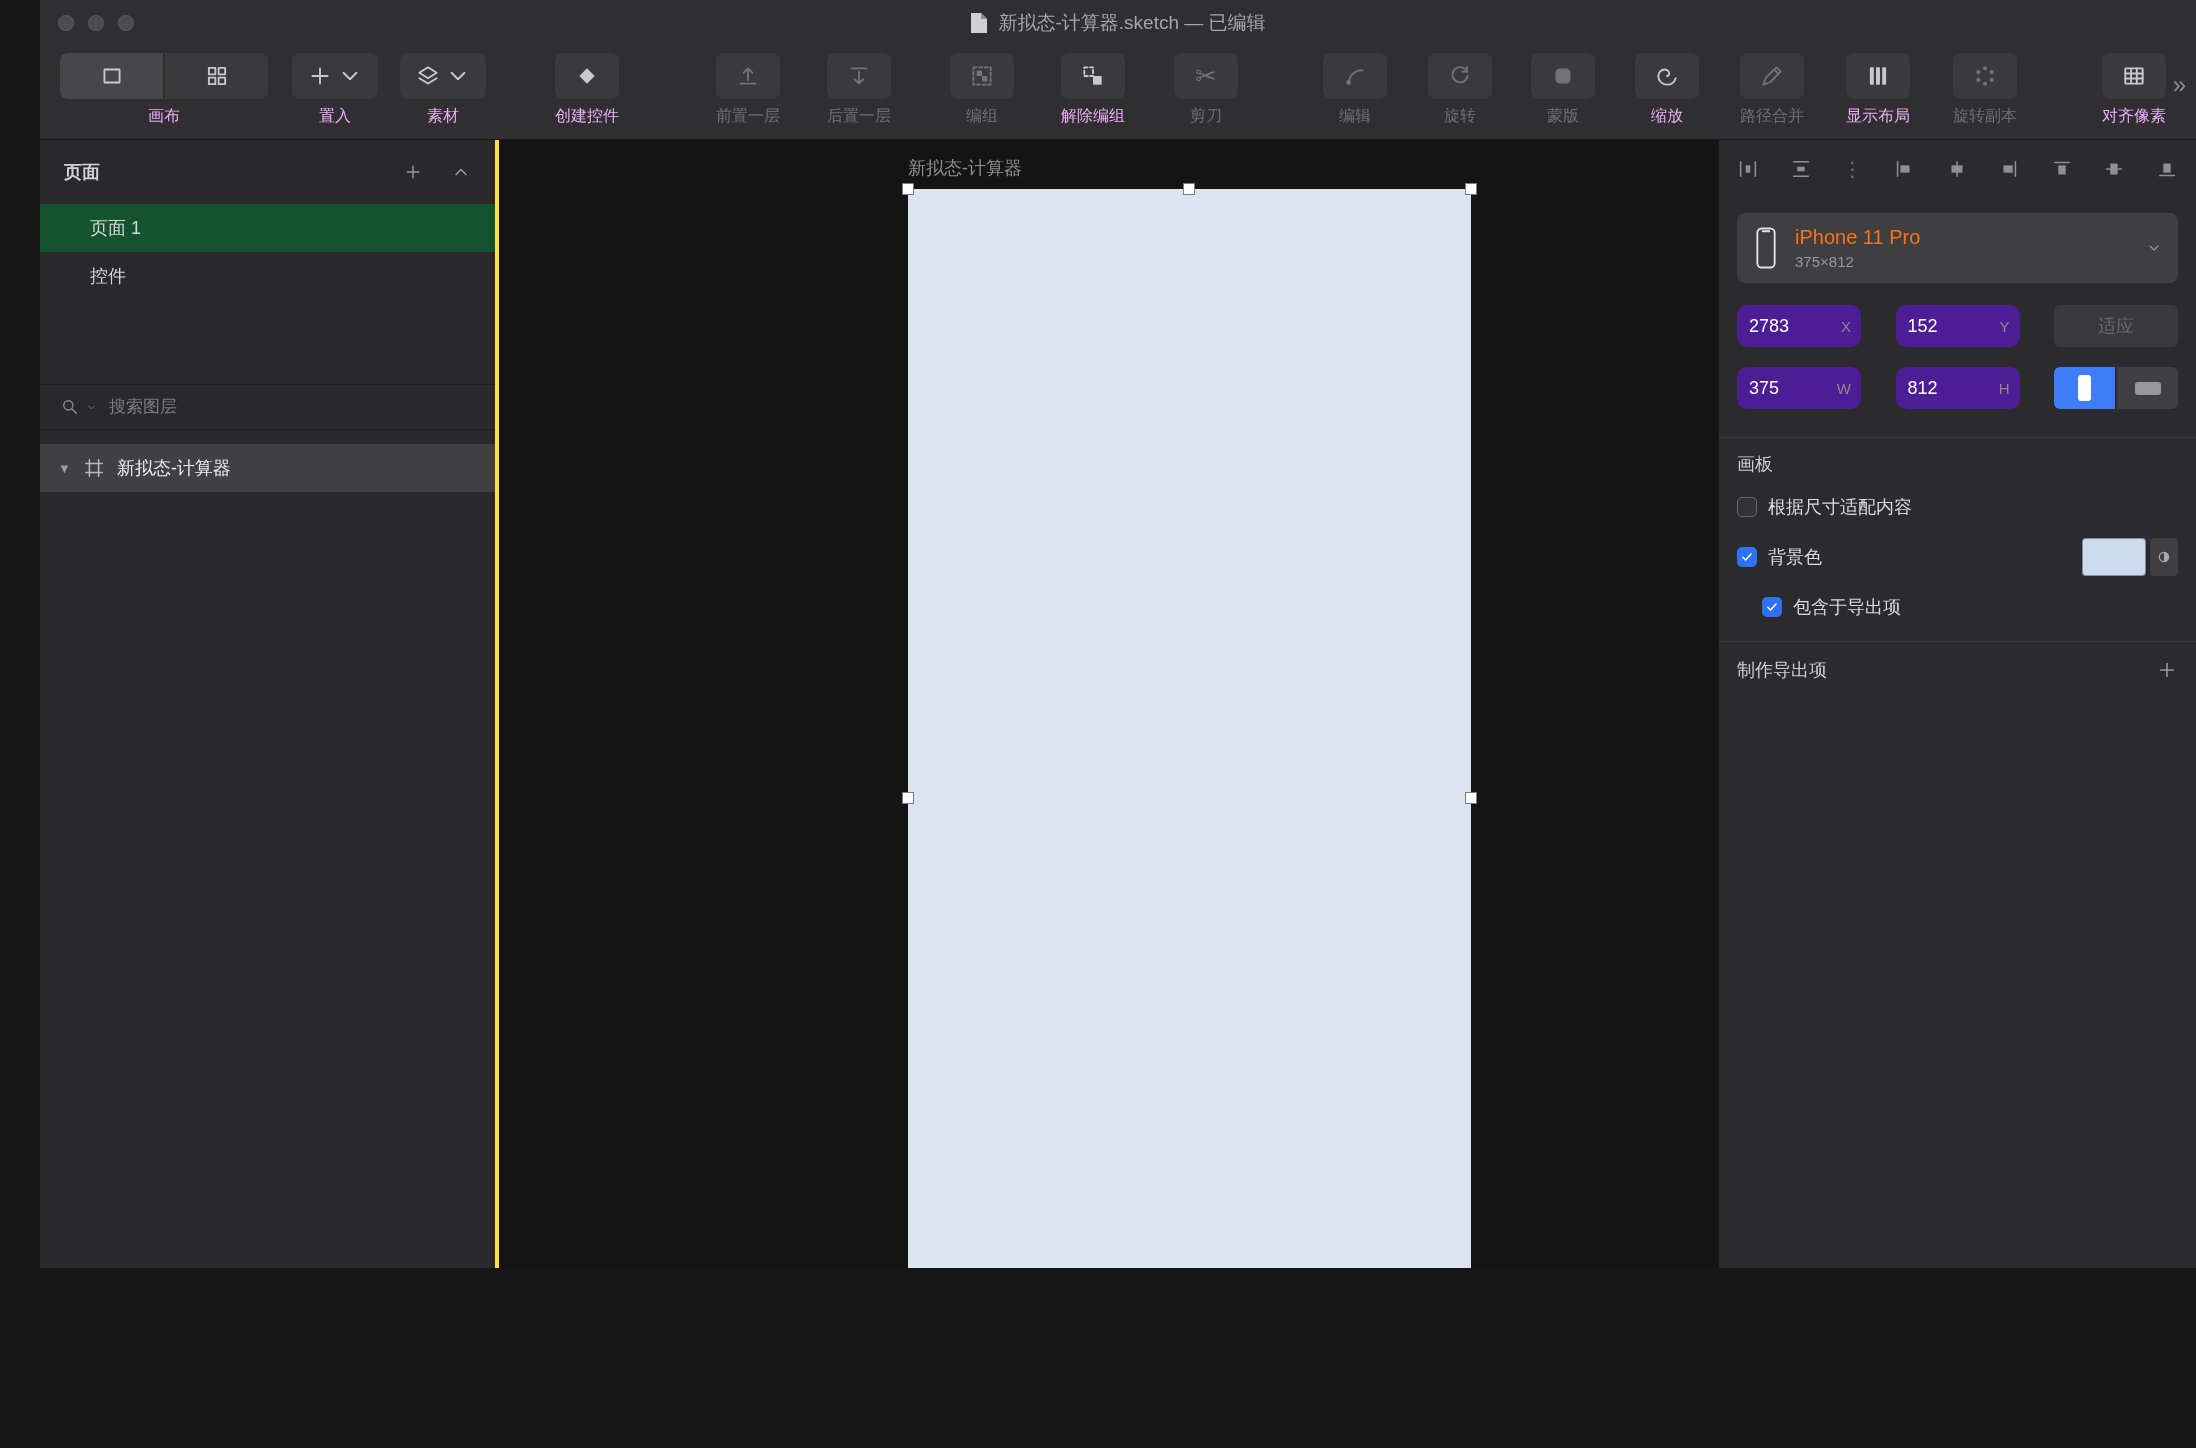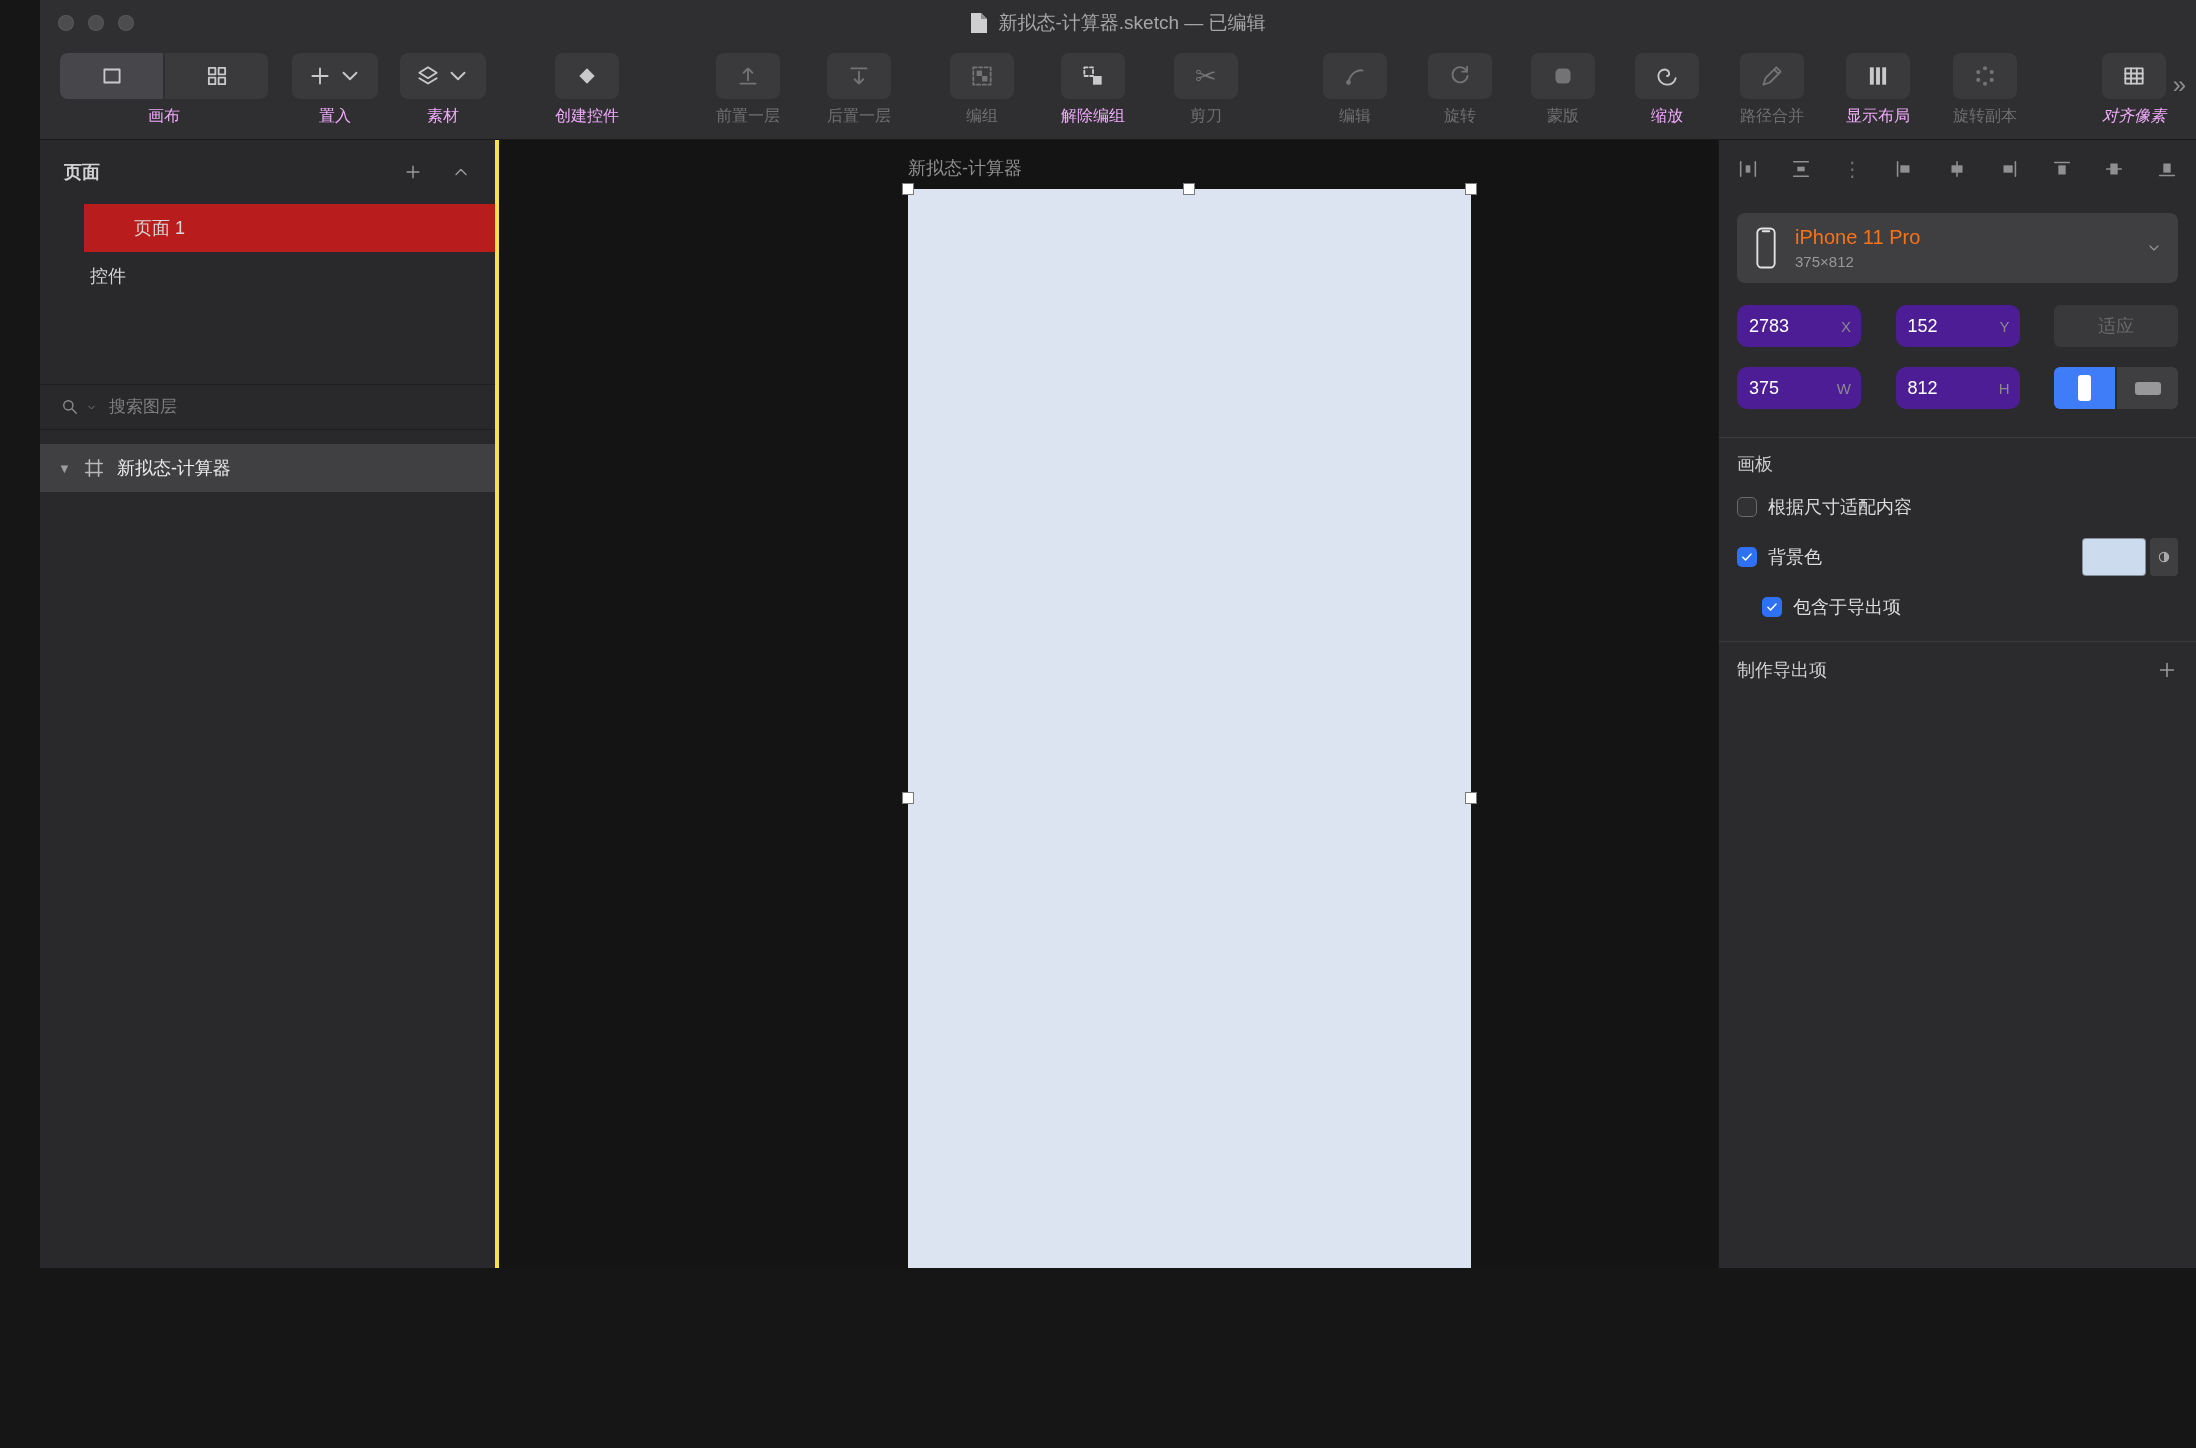--- a/index.html
+++ b/index.html
@@ -43,21 +43,21 @@
   
   .main { flex:1; display:flex; min-height:0; }
 
   
   .sidebar { width:459px; background:#29292b; flex:0 0 auto; border-right:4px solid #fde047; }
   .pages-header { height:64px; display:flex; align-items:center; padding:0 24px; }
   .pages-title { font-size:18px; color:#d2d2d4; font-weight:600; }
   .ph-icons { margin-left:auto; display:flex; align-items:center; gap:28px; color:#9a9a9c; }
   .ph-icons svg { width:20px; height:20px; }
   .page-row { height:48px; display:flex; align-items:center; padding-left:50px; font-size:18px; color:#d6d6d8; cursor:default; }
-  .page-row.selected { background:#b91c1c;margin-left:44px; }
+  .page-row.selected { background:#14532d; }
   .search-row { margin-top:84px; height:46px; border-top:1px solid #1f1f21; border-bottom:1px solid #1f1f21;
     display:flex; align-items:center; padding:0 20px; gap:6px; color:#8a8a8c; }
   .search-row svg { width:20px; height:20px; }
   .search-row .s-chev svg { width:11px; height:11px; }
   .search-input { flex:1; background:transparent; border:none; outline:none;
     font-size:17px; color:#d0d0d0; margin-left:6px; font-family:inherit; }
   .search-input::placeholder { color:#7d7d80; }
   .layer-row { margin-top:14px; height:48px; background:#404043; display:flex; align-items:center;
     padding-left:18px; gap:12px; }
   .disclosure { font-size:13px; color:#9c9c9e; }
@@ -299,21 +299,21 @@
               <circle class="f" cx="12" cy="4.8" r="1.9"></circle>
               <circle class="f" cx="18.2" cy="8.4" r="1.9"></circle>
               <circle class="f" cx="18.2" cy="15.6" r="1.9"></circle>
               <circle class="f" cx="12" cy="19.2" r="1.9"></circle>
               <circle class="f" cx="5.8" cy="15.6" r="1.9"></circle>
               <circle class="f" cx="5.8" cy="8.4" r="1.9"></circle>
             </svg>
           </span>
           <span class="tb-label">旋转副本</span>
         </div>
-        <div class="tb-item" style="margin-left: 49px; font-style: italic;">
+        <div class="tb-item" style="margin-left: 49px;">
           <span class="tb-btn">
             <svg class="ic" viewBox="0 0 24 24">
               <rect x="4" y="5" width="16" height="14"></rect>
               <path d="M4 9.7h16M4 14.3h16M9.3 5v14M14.6 5v14"></path>
             </svg>
           </span>
           <span class="tb-label">对齐像素</span>
         </div>
       </div>
     <span class="tb-overflow">»</span>

